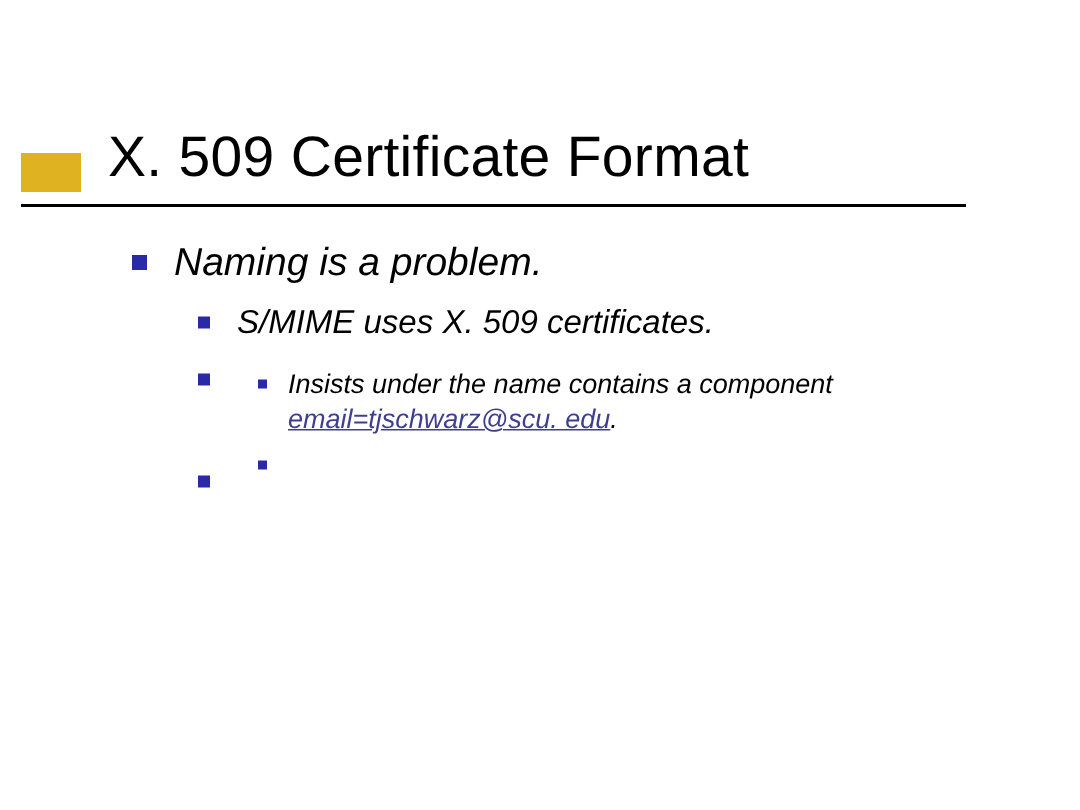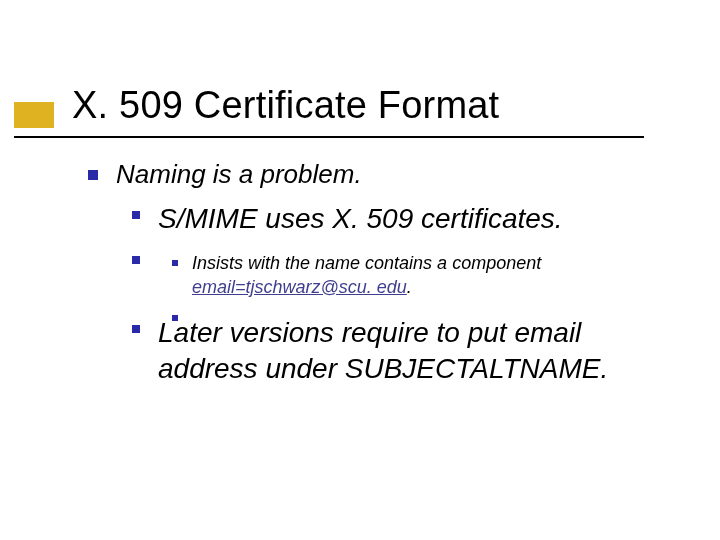--- a/index.html
+++ b/index.html
@@ -55,21 +55,21 @@
     margin-bottom: 10px;
     font-size: 26px;
     line-height: 1.25;
   }
   .lvl2 {
     position: relative;
     padding-left: 42px;
     margin-left: 44px;
     margin-top: 10px;
     margin-bottom: 4px;
-    font-size: 28px;
+    font-size: 22px;
     line-height: 1.28;
   }
   .lvl3 {
     position: relative;
     padding-left: 34px;
     margin-left: 86px;
     margin-top: 8px;
     margin-bottom: 2px;
     font-size: 18px;
     line-height: 1.3;
@@ -125,26 +125,25 @@
       <span class="bullet-md"></span>
       <span>S/MIME uses X. 509 certificates.</span>
     </div>
 
     <div class="lvl2">
       <span class="bullet-md"></span>
     </div>
 
     <div class="lvl3 spacer-top">
       <span class="bullet-sm"></span>
-      <span>Insists with the name contains a component </span><span class="email-link">email=tjschwarz@scu. edu</span><span>.</span>
+      <span>Insists under the name contains a component </span><span class="email-link">email=tjschwarz@scu. edu</span><span>.</span>
     </div>
 
     <div class="lvl3">
       <span class="bullet-sm"></span>
     </div>
 
     <div class="lvl2 spacer-top">
       <span class="bullet-md"></span>
-      <span>Later versions require to put email address under SUBJECTALTNAME.</span>
     </div>
 
   </div>
 </div>
 
 </body></html>

